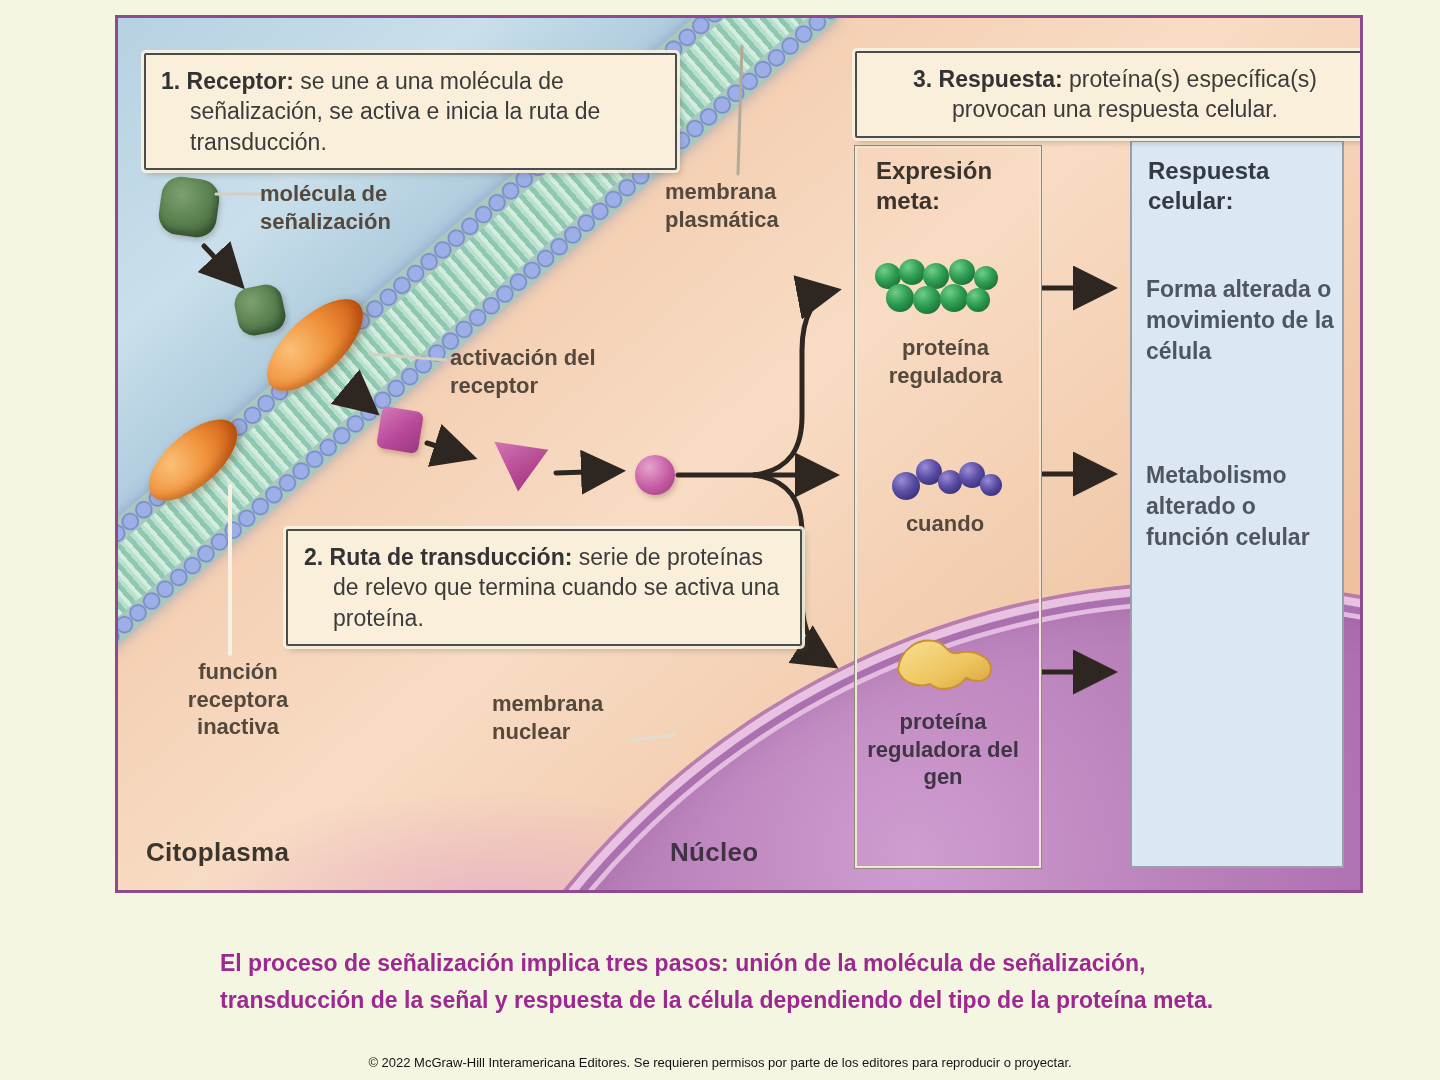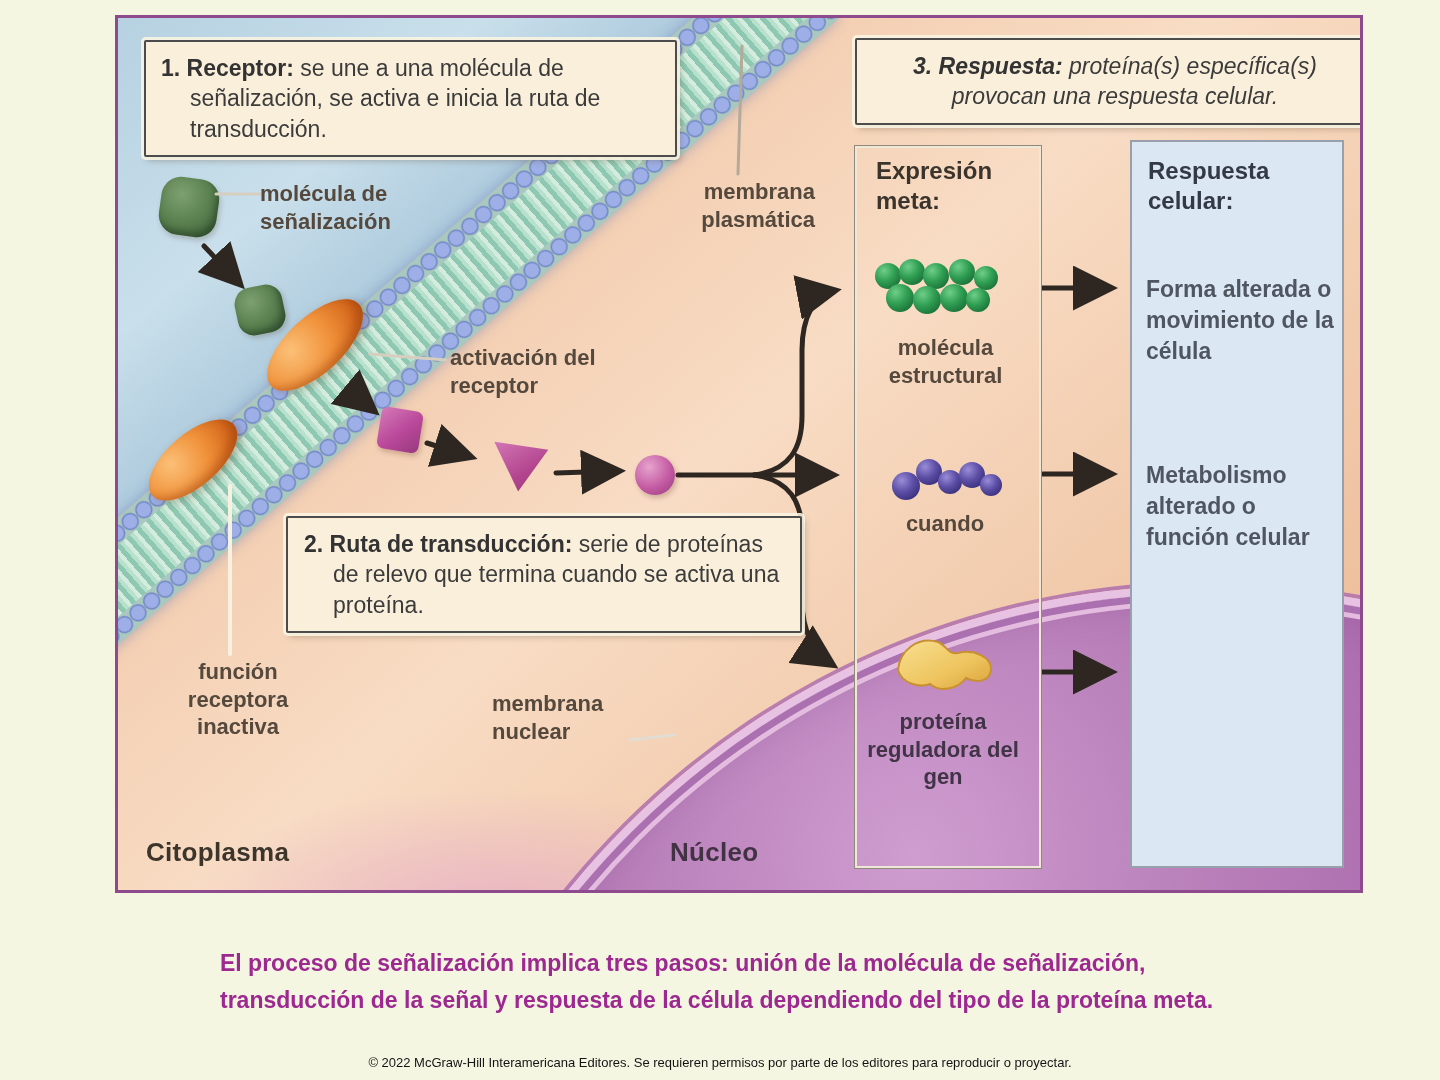--- a/index.html
+++ b/index.html
@@ -68,21 +68,21 @@
     position:absolute;left:517px;top:437px;width:40px;height:40px;border-radius:50%;
     background:radial-gradient(circle at 35% 30%, #e6a3cd, #c45ba3 55%, #9c3d82 95%);
     box-shadow:2px 3px 5px rgba(120,70,60,.3);
   }
   .overlay{position:absolute;left:0;top:0;width:1242px;height:872px;pointer-events:none;}
   
   .stepbox{
     position:absolute;background:#f9efdb;border:2px solid #4c4c4c;border-radius:2px;
     box-shadow:0 0 0 3px rgba(250,244,226,.9), 3px 4px 6px rgba(100,80,60,.35);
     color:#3b3b3b;font-size:23px;line-height:1.32;
-    padding:11px 15px 11px 44px;text-indent:-29px;
+    padding:11px 15px 11px 44px;text-indent:-29px;margin-top:13px;
   }
   .stepbox b{color:#333;}
   .metabox{
     position:absolute;left:737px;top:128px;width:182px;height:718px;
     border:2px solid #efe8d6;outline:1px solid #90897b;background:transparent;
   }
   .respbox{
     position:absolute;left:1012px;top:122px;width:210px;height:724px;
     background:#dbe7f2;border:2px solid #98a0ac;
   }
@@ -153,21 +153,21 @@
 
     <div class="metabox"></div>
     <div class="respbox"></div>
 
     <div class="stepbox" style="left:26px;top:22px;width:470px;">
       <b>1. Receptor:</b><span> se une a una molécula de señalización, se activa e inicia la ruta de transducción.</span>
     </div>
     <div class="stepbox" style="left:168px;top:498px;width:452px;padding-left:45px;">
       <b>2. Ruta de transducción:</b><span> serie de proteínas de relevo que termina cuando se activa una proteína.</span>
     </div>
-    <div class="stepbox" style="left:737px;top:20px;width:486px;text-align:center;padding-left:15px;text-indent:0;font-style:italic;">
+    <div class="stepbox" style="left:737px;top:20px;width:486px;text-align:center;padding-left:15px;text-indent:0;">
       <b>3. Respuesta:</b><span> proteína(s) específica(s) provocan una respuesta celular.</span>
     </div>
 
     <div class="lbl title" style="left:758px;top:138px;width:130px;">Expresión meta:</div>
 
     <svg class="overlay" style="left:752px;top:238px;width:140px;height:64px;" viewBox="0 0 140 64">
       <defs>
         <radialGradient id="gb" cx="35%" cy="30%" r="75%">
             <stop offset="0%" stop-color="#6fce8a"></stop>
             <stop offset="55%" stop-color="#2f9e52"></stop>
@@ -179,21 +179,21 @@
           <circle cx="42" cy="16" r="13" fill="url(#gb)"></circle>
         <circle cx="66" cy="20" r="13" fill="url(#gb)"></circle>
           <circle cx="92" cy="16" r="13" fill="url(#gb)"></circle>
         <circle cx="116" cy="22" r="12" fill="url(#gb)"></circle>
         <circle cx="30" cy="42" r="14" fill="url(#gb)"></circle>
           <circle cx="57" cy="44" r="14" fill="url(#gb)"></circle>
         <circle cx="84" cy="42" r="14" fill="url(#gb)"></circle>
           <circle cx="108" cy="44" r="12" fill="url(#gb)"></circle>
       </g>
     </svg>
-    <div class="lbl center" style="left:745px;top:316px;width:165px;">molécula estructural</div>
+    <div class="lbl center" style="left:745px;top:316px;width:165px;">proteína reguladora</div>
 
     <svg class="overlay" style="left:772px;top:430px;width:115px;height:60px;" viewBox="0 0 115 60">
       <defs>
         <radialGradient id="pb" cx="35%" cy="30%" r="75%">
             <stop offset="0%" stop-color="#9a8cd8"></stop>
             <stop offset="55%" stop-color="#5c4fa5"></stop>
             <stop offset="100%" stop-color="#3c3180"></stop>
           </radialGradient>
       </defs>
       <g>
@@ -216,21 +216,21 @@
       </defs>
       <path d="M10,46 C12,26 30,12 50,18 C58,21 60,31 70,29 C86,25 104,33 103,46 C102,57 89,60 78,54 C70,65 52,69 42,60 C32,64 14,60 10,46 Z" fill="url(#yg)" stroke="#c89030" stroke-width="2"></path>
     </svg>
     <div class="lbl center" style="left:740px;top:690px;width:170px;color:#423447;">proteína reguladora del gen</div>
 
     <div class="lbl title" style="left:1030px;top:138px;width:145px;color:#333a45;">Respuesta celular:</div>
     <div class="lbl resp" style="left:1028px;top:256px;width:190px;">Forma alterada o movimiento de la célula</div>
     <div class="lbl resp" style="left:1028px;top:442px;width:175px;">Metabolismo alterado o función celular</div>
 
     <div class="lbl" style="left:142px;top:162px;width:160px;">molécula de señalización</div>
-    <div class="lbl" style="left:547px;top:160px;width:150px;text-align:right;">membrana plasmática</div>
+    <div class="lbl" style="left:547px;top:160px;width:150px;">membrana plasmática</div>
     <div class="lbl" style="left:332px;top:326px;width:170px;">activación del receptor</div>
     <div class="lbl center" style="left:50px;top:640px;width:140px;">función receptora inactiva</div>
     <div class="lbl" style="left:374px;top:672px;width:130px;">membrana nuclear</div>
     <div class="lbl big" style="left:28px;top:818px;">Citoplasma</div>
     <div class="lbl big" style="left:552px;top:818px;color:#413343;">Núcleo</div>
   </div>
 </div>
 
 <p class="caption">El proceso de señalización implica tres pasos: unión de la molécula de señalización, transducción de la señal y respuesta de la célula dependiendo del tipo de la proteína meta.</p>
 <p class="copyright">© 2022 McGraw-Hill Interamericana Editores. Se requieren permisos por parte de los editores para reproducir o proyectar.</p>

